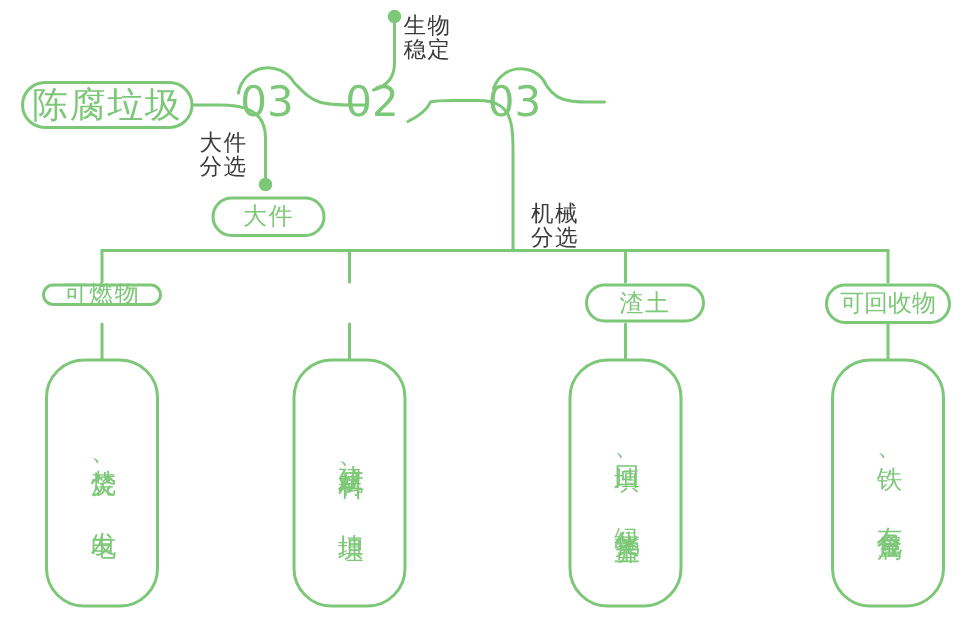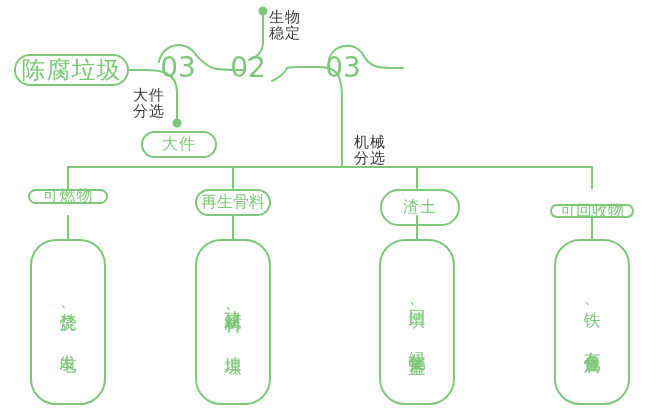--- a/index.html
+++ b/index.html
@@ -18,22 +18,22 @@
     position:absolute;box-sizing:border-box;
     border:2px solid var(--green);border-radius:999px;
     color:var(--green);
     display:flex;align-items:center;justify-content:center;
     font-size:16px;letter-spacing:1px;white-space:nowrap;
   }
   .pill.source{left:14px;top:54px;width:115px;height:32px;font-size:24px;}
   .pill.bulky{left:141px;top:131px;width:76px;height:27px;}
   .pill.b1{left:28px;top:189px;width:80px;height:15px;}
   .pill.b2{left:195px;top:189px;width:76px;height:27px;letter-spacing:0;}
-  .pill.b3{left:380px;top:189px;width:80px;height:37px;}
-  .pill.b4{left:550px;top:204px;width:84px;height:14px;letter-spacing:0;align-items:center;}
+  .pill.b3{left:390px;top:189px;width:80px;height:26px;}
+  .pill.b4{left:550px;top:189px;width:84px;height:27px;letter-spacing:0;align-items:center;}
   .num{
     position:absolute;top:52px;width:40px;text-align:center;
     color:var(--green);font-size:28px;line-height:32px;font-weight:400;
   }
   .num.n1{left:158px;}
   .num.n2{left:228px;}
   .num.n3{left:323px;}
   .ann{
     position:absolute;color:var(--label);font-size:15px;line-height:15.5px;
     font-weight:500;white-space:pre-line;letter-spacing:1px;
@@ -94,23 +94,20 @@
   <div class="ann a-mech">机械
 分选</div>
 
   <div class="pill bulky">
     <span>大件</span>
   </div>
 
   <div class="pill b1">
     <span>可燃物</span>
   </div>
-  <div class="pill b2">
-    <span>再生骨料</span>
-  </div>
   <div class="pill b3">
     <span>渣土</span>
   </div>
   <div class="pill b4">
     <span>可回收物</span>
   </div>
 
   <div class="box b1">
     <span class="vtext">焚烧、　发电</span>
   </div>

